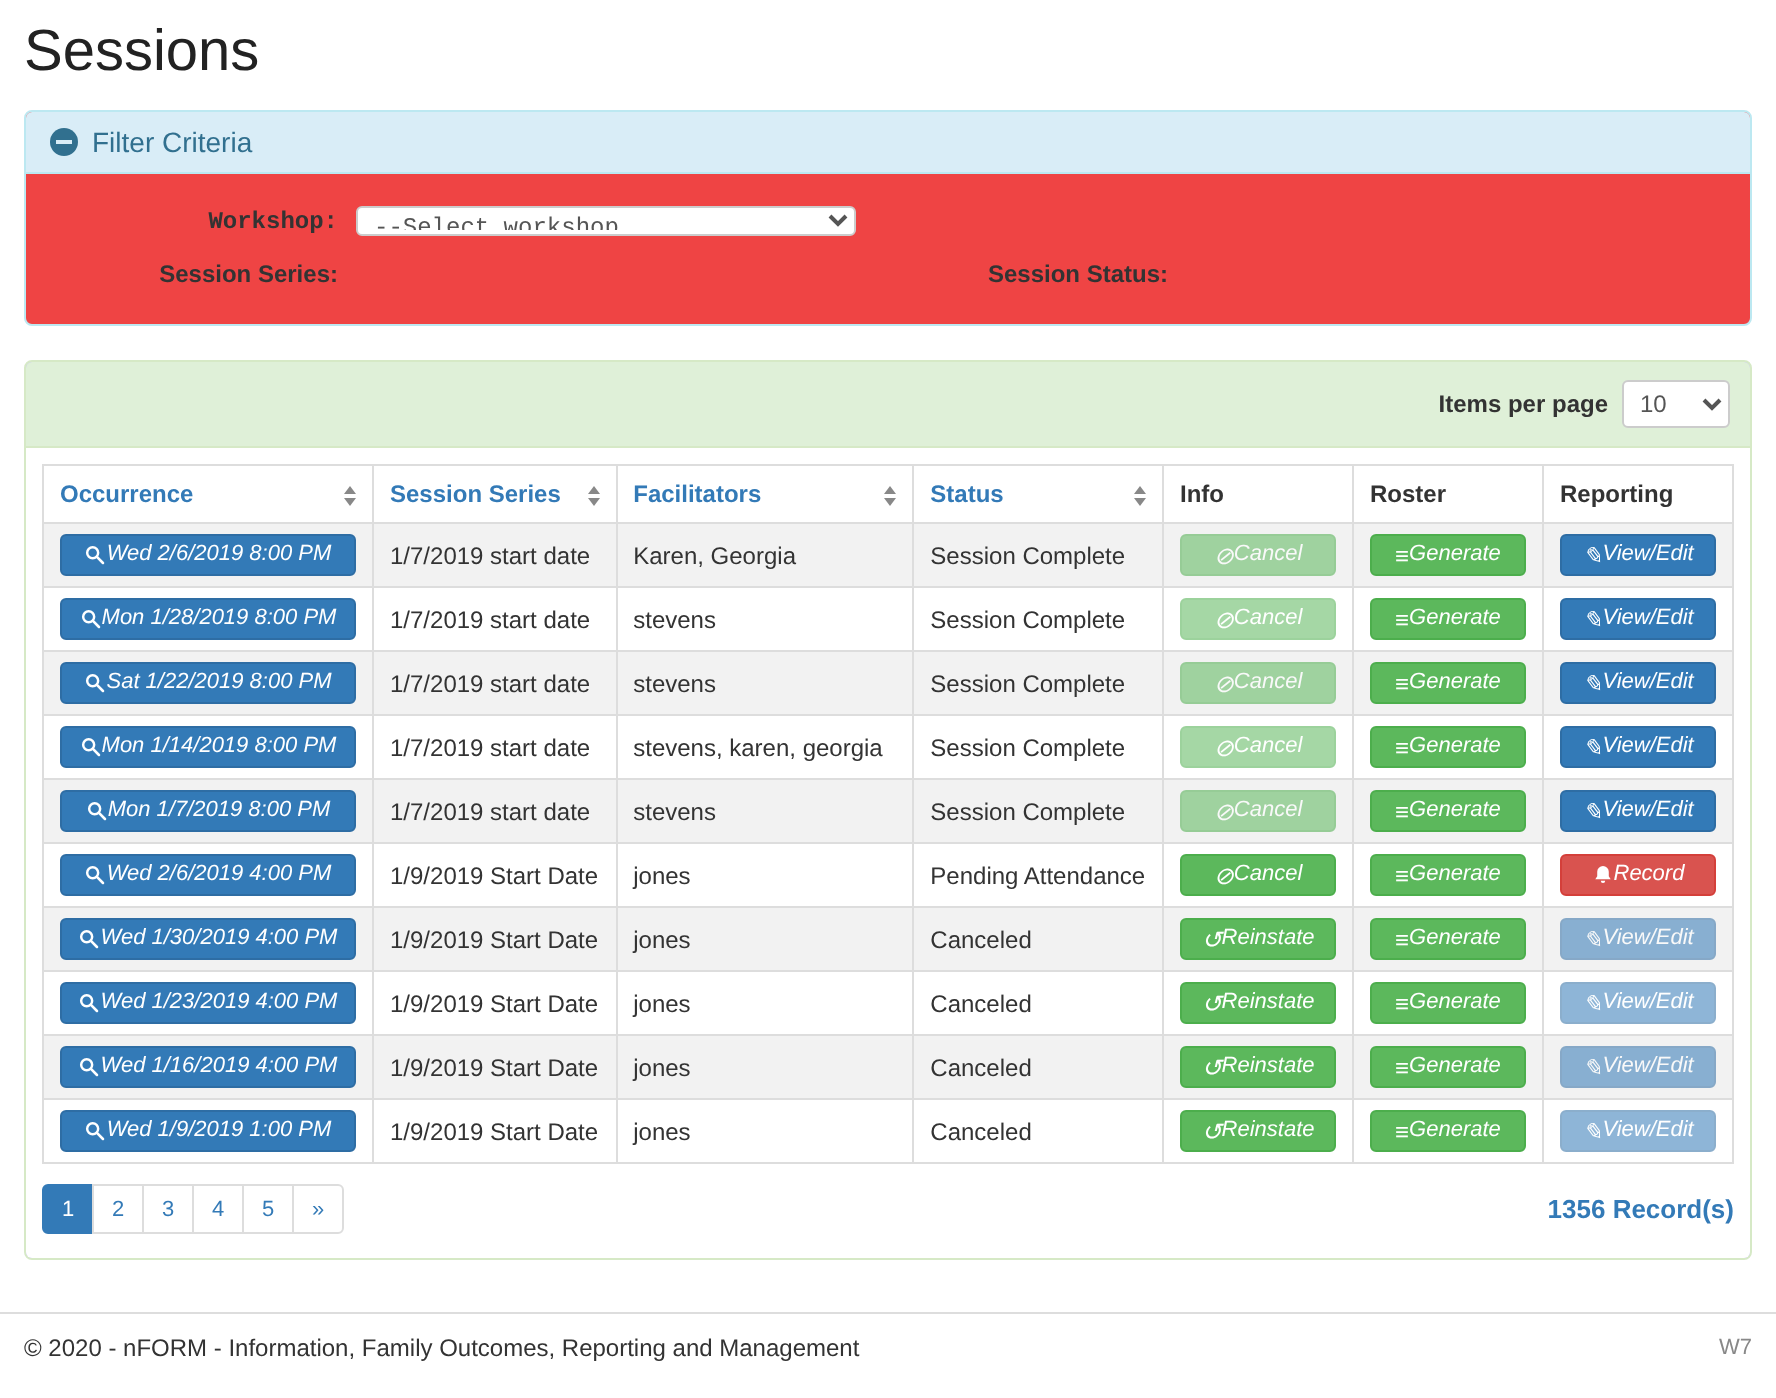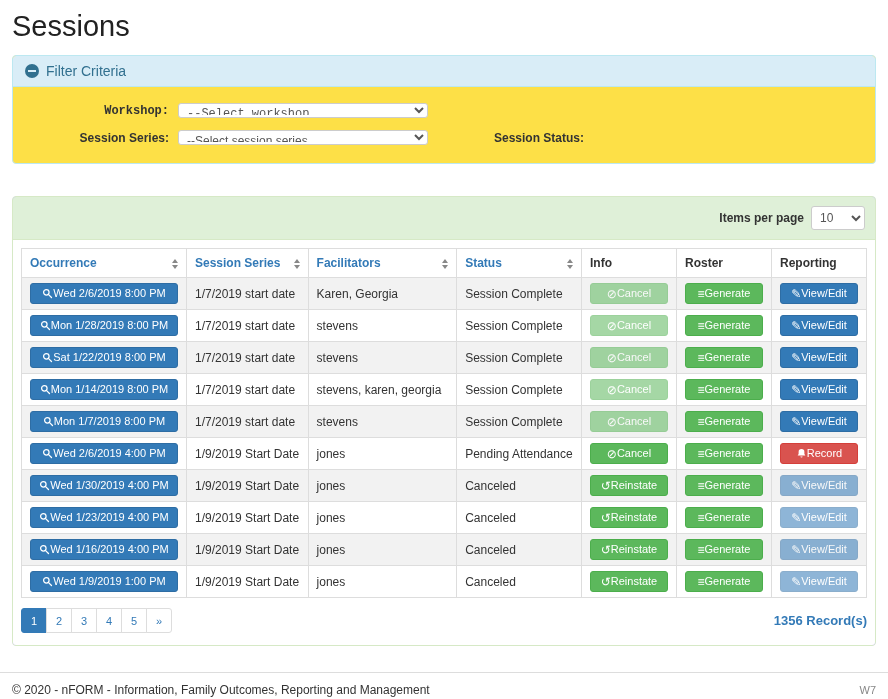--- a/index.html
+++ b/index.html
@@ -7,42 +7,42 @@
   body {
     width:888px; height:699px; overflow:hidden;
     background:#fff; color:#333;
     font-family:"Liberation Sans", sans-serif;
     font-size:12px;
   }
   .wrap { padding:0 12px; }
   h1.page-title { font-size:29px; font-weight:400; color:#222; margin:10px 0 12px; }
 
   
-  .filter-panel { border:1px solid #bce8f1; border-radius:4px; background:#fde047; }
+  .filter-panel { border:1px solid #bce8f1; border-radius:4px; background:#ef4444; }
   .filter-header {
     background:#d9edf7; color:#31708f; padding:7px 12px; font-size:14px;
     border-bottom:1px solid #bce8f1; border-radius:3px 3px 0 0;
     display:flex; align-items:center; gap:7px; cursor:pointer;
   }
   .collapse-icon { width:14px; height:14px; border-radius:50%; background:#31708f; position:relative; display:inline-block; flex:none; }
   .collapse-icon::after { content:""; position:absolute; left:3px; right:3px; top:6px; height:2px; background:#d9edf7; }
   .filter-grid {
     display:grid; grid-template-columns:155px 250px 55px 110px 258px 1fr;
     row-gap:12px; align-items:center; padding:16px 10px 18px;
   }
   .f-label { font-weight:bold; text-align:right; padding-right:9px; color:#333; }
   select {
     height:15px; font-size:12px; color:#555; border:1px solid #ccc; border-radius:3px;
     background:#fff; width:100%; padding:2px 4px; font-family:"Liberation Sans", sans-serif;
   }
   .c1 { grid-column:1; } .c2 { grid-column:2; } .c4 { grid-column:4; } .c5 { grid-column:5; }
   .r1 { grid-row:1;font-family:Liberation Mono, monospace; } .r2 { grid-row:2; }
 
   
-  .table-panel { border:1px solid #d6e9c6; border-radius:4px; margin-top:32px; background:#c4b5fd; }
+  .table-panel { border:1px solid #d6e9c6; border-radius:4px; margin-top:17px; background:#c4b5fd; }
   .panel-band {
     background:#dff0d8; border-bottom:1px solid #d6e9c6; border-radius:3px 3px 0 0;
     padding:9px 10px; display:flex; justify-content:flex-end; align-items:center; gap:7px;
   }
   .panel-band .band-label { font-weight:bold; color:#333; }
   .items-select { width:54px; height:24px; }
   .panel-body { padding:8px 8px 12px; background:#fff; border-radius:0 0 3px 3px; }
 
   table.sessions { width:100%; border-collapse:collapse; font-size:12px; }
   table.sessions th, table.sessions td { border:1px solid #ddd; padding:5px 8px; text-align:left; vertical-align:middle; }
@@ -56,21 +56,21 @@
   tbody tr:nth-child(odd) td { background:#f2f2f2; }
   tbody tr:nth-child(even) td { background:#fff; }
 
   col.c-occ { width:165px; } col.c-ser { width:128px; } col.c-fac { width:156px; }
   col.c-sta { width:130px; } col.c-inf { width:95px; } col.c-ros { width:92px; } col.c-att { width:90px; }
 
   .btn {
     display:inline-flex; align-items:center; justify-content:center; gap:0;
     border-radius:3px; font-size:11px; color:#fff; padding:2px 7px; height:21px;
     border:1px solid transparent; cursor:pointer; font-family:"Liberation Sans", sans-serif;
-    white-space:nowrap; line-height:1;
+    white-space:nowrap; line-height:1;font-style:italic;
   }
   .btn-blue  { background:#337ab7; border-color:#2e6da4; }
   .btn-green { background:#5cb85c; border-color:#4cae4c; }
   .btn-red   { background:#d9534f; border-color:#d43f3a; }
   .btn.disabled { opacity:.55; cursor:default; }
   .btn-occurrence { width:148px; }
   .btn-action { min-width:78px; }
   .ic { width:11px; height:11px; flex:none; }
   .ic-t { font-size:12px; line-height:1; }
 
@@ -101,23 +101,20 @@
     <div class="filter-header">
       <span class="collapse-icon"></span>
       <span>Filter Criteria</span>
     </div>
     <div class="filter-grid">
       <label class="f-label c1 r1">Workshop:</label>
       <select class="c2 r1">
         <option>--Select workshop</option>
       </select>
       <label class="f-label c1 r2">Session Series:</label>
-      <select class="c2 r2">
-        <option>--Select session series</option>
-      </select>
       <label class="f-label c4 r2">Session Status:</label>
     </div>
   </div>
 
   <div class="table-panel">
     <div class="panel-band">
       <span class="band-label">Items per page</span>
       <select class="items-select">
         <option>10</option>
       </select>

